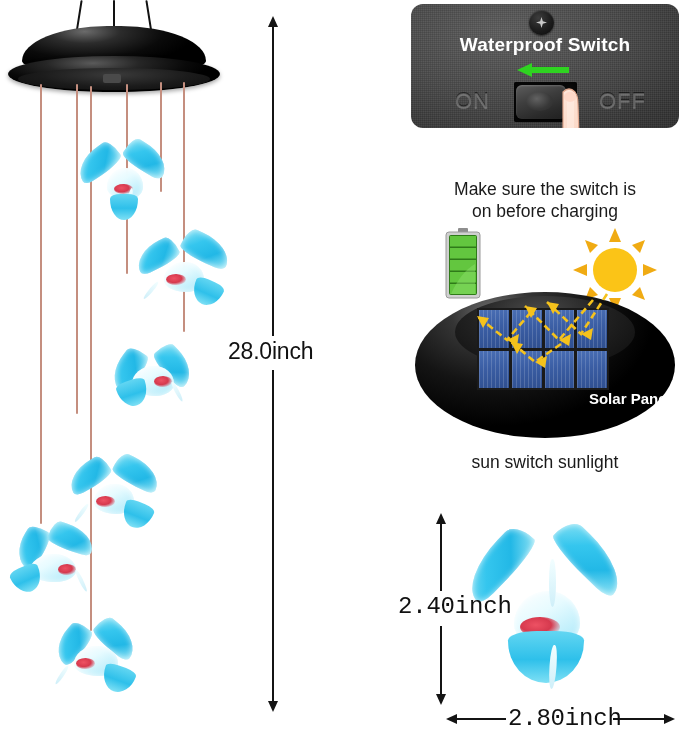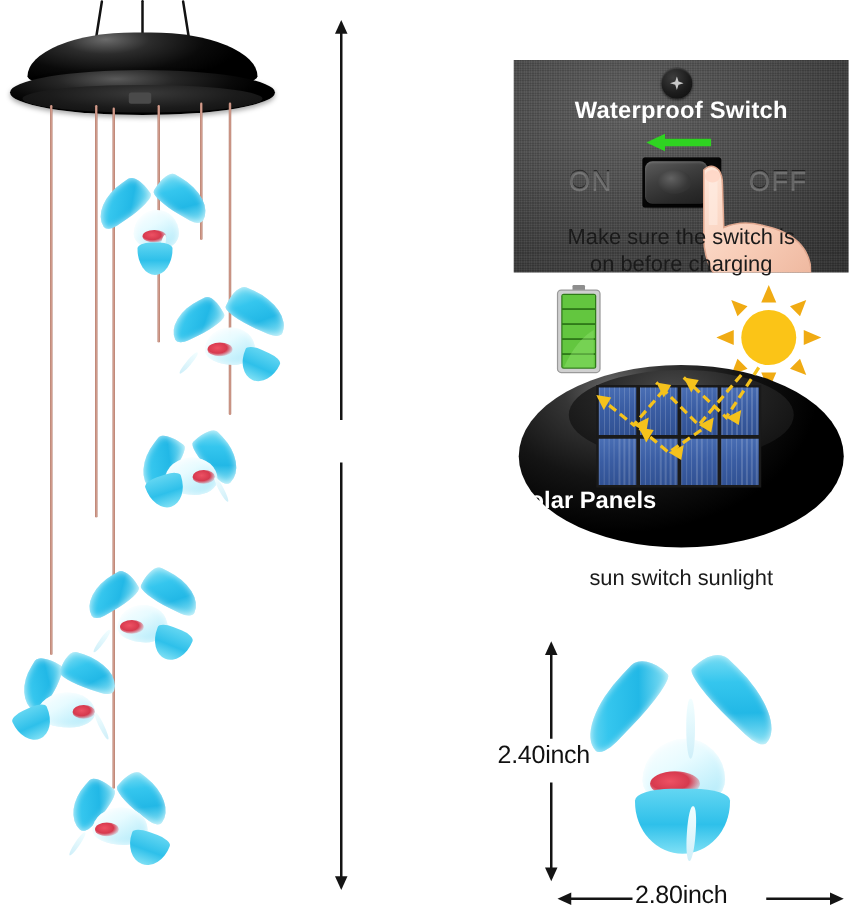--- a/index.html
+++ b/index.html
@@ -53,29 +53,29 @@
   
   .dim-line-v{position:absolute;width:1.6px;background:#141414;}
   .dim-line-h{position:absolute;height:1.6px;background:#141414;}
   .arrow-up,.arrow-down,.arrow-left,.arrow-right{position:absolute;width:0;height:0;}
   .arrow-up{border-left:5px solid transparent;border-right:5px solid transparent;border-bottom:11px solid #141414;}
   .arrow-down{border-left:5px solid transparent;border-right:5px solid transparent;border-top:11px solid #141414;}
   .arrow-left{border-top:5px solid transparent;border-bottom:5px solid transparent;border-right:11px solid #141414;}
   .arrow-right{border-top:5px solid transparent;border-bottom:5px solid transparent;border-left:11px solid #141414;}
 
   .dim-text{position:absolute;font-size:23px;color:#111;letter-spacing:-.2px;white-space:nowrap;}
-  .dim-text.small{font-size:20px;}
+  .dim-text.small{font-size:24px;font-family:Liberation Mono, monospace;}
 
   
-  #switch-photo{position:absolute;left:411px;top:4px;width:268px;height:170px;
-      border-radius:0;overflow:hidden;
+  #switch-photo{position:absolute;left:411px;top:4px;width:268px;height:124px;
+      border-radius:12px;overflow:hidden;
       background:
         repeating-linear-gradient(0deg,rgba(255,255,255,.035) 0 1px,rgba(0,0,0,.05) 1px 2px),
         repeating-linear-gradient(90deg,rgba(255,255,255,.03) 0 1px,rgba(0,0,0,.05) 1px 2px),
-        radial-gradient(ellipse at 35% 25%,#5e5e5e 0%,#4a4a4a 45%,#3a3a3a 75%,#2e2e2e 100%); margin-top: 44px;}
+        radial-gradient(ellipse at 35% 25%,#5e5e5e 0%,#4a4a4a 45%,#3a3a3a 75%,#2e2e2e 100%);}
   #screw{position:absolute;left:118px;top:6px;width:25px;height:25px;border-radius:50%;
       background:radial-gradient(circle at 38% 32%,#3d3d3d 0%,#1c1c1c 55%,#0b0b0b 100%);
       box-shadow:0 1px 2px rgba(0,0,0,.6),inset 0 1px 1px rgba(255,255,255,.12);}
   #screw-head{position:absolute;left:125px;top:13px;width:11px;height:11px;
       background:#c9c9c9;
       clip-path:polygon(50% 0,62% 38%,100% 50%,62% 62%,50% 100%,38% 62%,0 50%,38% 38%);}
   #switch-title{position:absolute;left:0;top:30px;width:268px;text-align:center;
       font-size:19px;font-weight:bold;color:#ffffff;letter-spacing:.2px;}
   #green-arrow{position:absolute;left:106px;top:58px;width:52px;height:16px;}
   #rocker-well{position:absolute;left:103px;top:78px;width:63px;height:40px;background:#0a0a0a;
@@ -100,22 +100,22 @@
       border-radius:50%;}
   #dome-top{position:absolute;left:44px;top:72px;width:180px;height:72px;
       background:radial-gradient(ellipse at 46% 24%,#4a4a4a 0%,#222 48%,#0b0b0b 100%);
       border-radius:50%;}
   #panel-grid{position:absolute;left:66px;top:84px;width:128px;height:78px;
       display:grid;grid-template-columns:repeat(4,1fr);grid-template-rows:repeat(2,1fr);
       gap:3px;background:#1a1a1a;padding:2px;}
   .cell{background:
       repeating-linear-gradient(90deg,rgba(255,255,255,.16) 0 1px,rgba(0,0,0,0) 1px 4px),
       linear-gradient(170deg,#4a6fb5 0%,#3a5da3 45%,#2f4f90 100%);}
-  #solar-label{position:absolute;left:0;top:166px;width:268px;text-align:left;
-      font-size:19px;font-weight:bold;color:#fff;}
+  #solar-label{position:absolute;left:0;top:166px;width:268px;text-align:right;
+      font-size:15px;font-weight:bold;color:#fff;}
   #caption-solar{position:absolute;left:411px;top:451px;width:268px;text-align:center;
       font-size:17.5px;line-height:22px;color:#1a1a1a;}
 
   #bird-closeup{position:absolute;left:452px;top:505px;width:190px;height:190px;}
 </style>
 </head>
 <body>
 
 <div class="abs" id="left-panel">
 
@@ -188,20 +188,21 @@
     <div class="body" style="left:26px;top:44px;width:44px;height:30px;"></div>
     <div class="throat" style="left:28px;top:56px;width:19px;height:11px;"></div>
     <div class="beak" style="left:18px;top:64px;width:4px;height:22px;transform:rotate(34deg);"></div>
     <div class="tail" style="left:54px;top:64px;width:32px;height:26px;transform:rotate(20deg);"></div>
   </div>
 
   <div class="arrow-up" style="left:268px;top:16px;"></div>
   <div class="dim-line-v" style="left:272.2px;top:26px;height:310px;"></div>
   <div class="dim-line-v" style="left:272.2px;top:370px;height:332px;"></div>
   <div class="arrow-down" style="left:268px;top:701px;"></div>
+  <div class="dim-text" style="left:228px;top:338px;">28.0inch</div>
 </div>
 
 <div id="switch-photo" class="abs">
   <div id="screw"></div>
   <div id="screw-head"></div>
 
   <div id="switch-title">Waterproof Switch</div>
 
   <svg id="green-arrow" viewBox="0 0 52 16">
     <polygon points="0,8 15,1 15,5 52,5 52,11 15,11 15,15" fill="#2fd321"></polygon>

